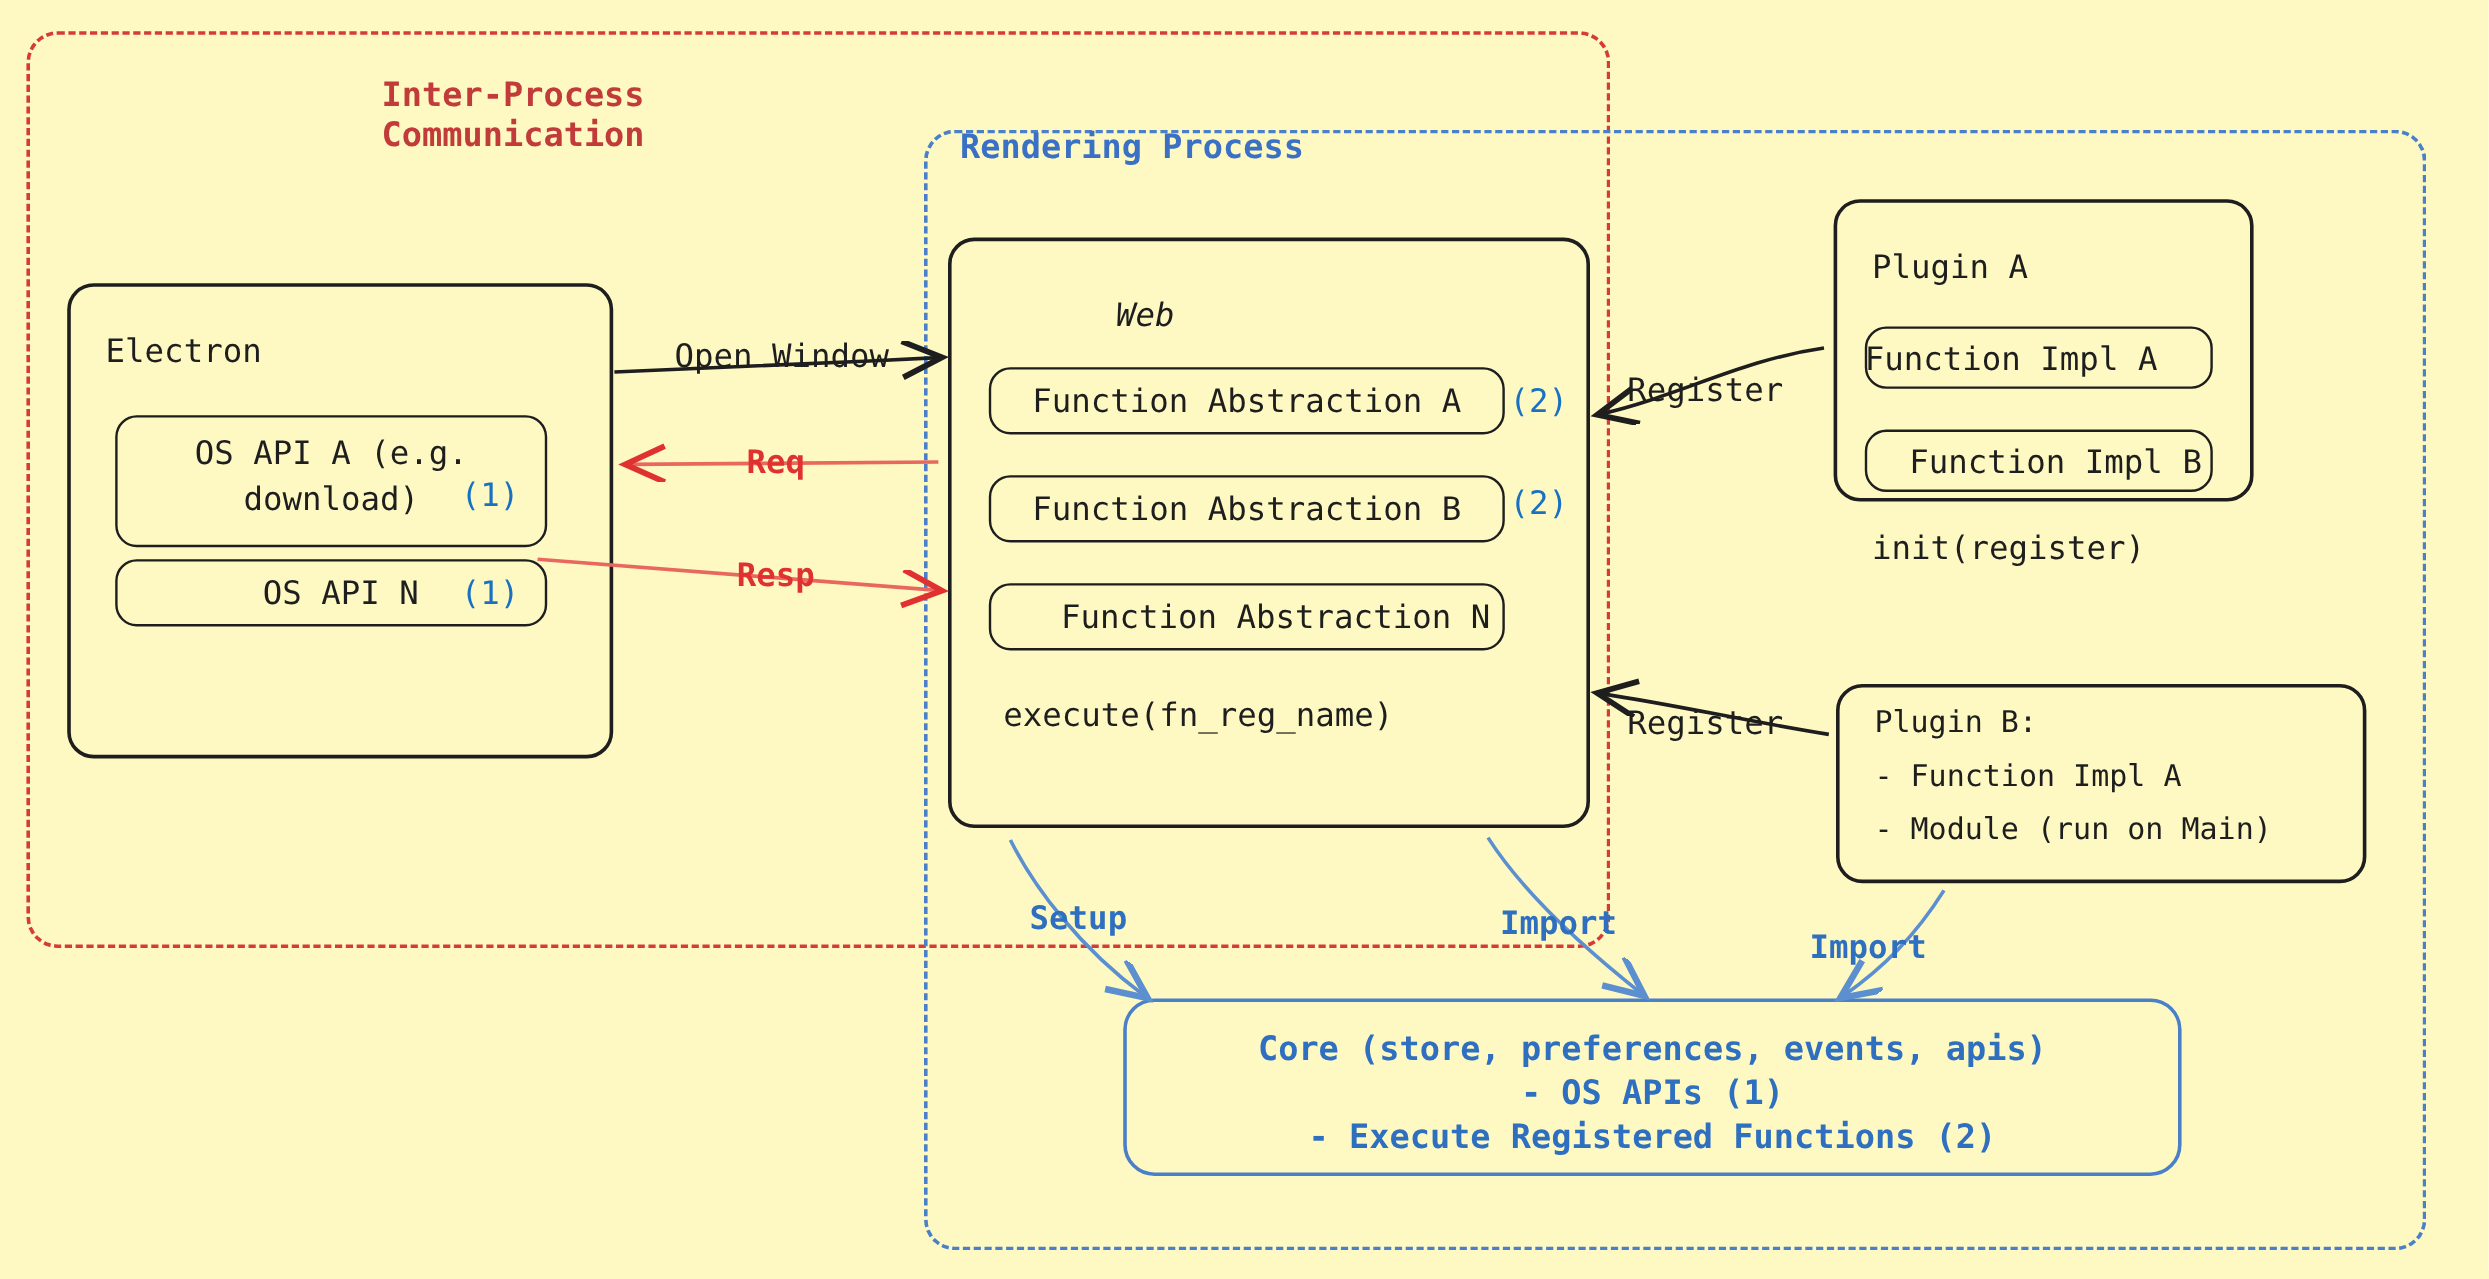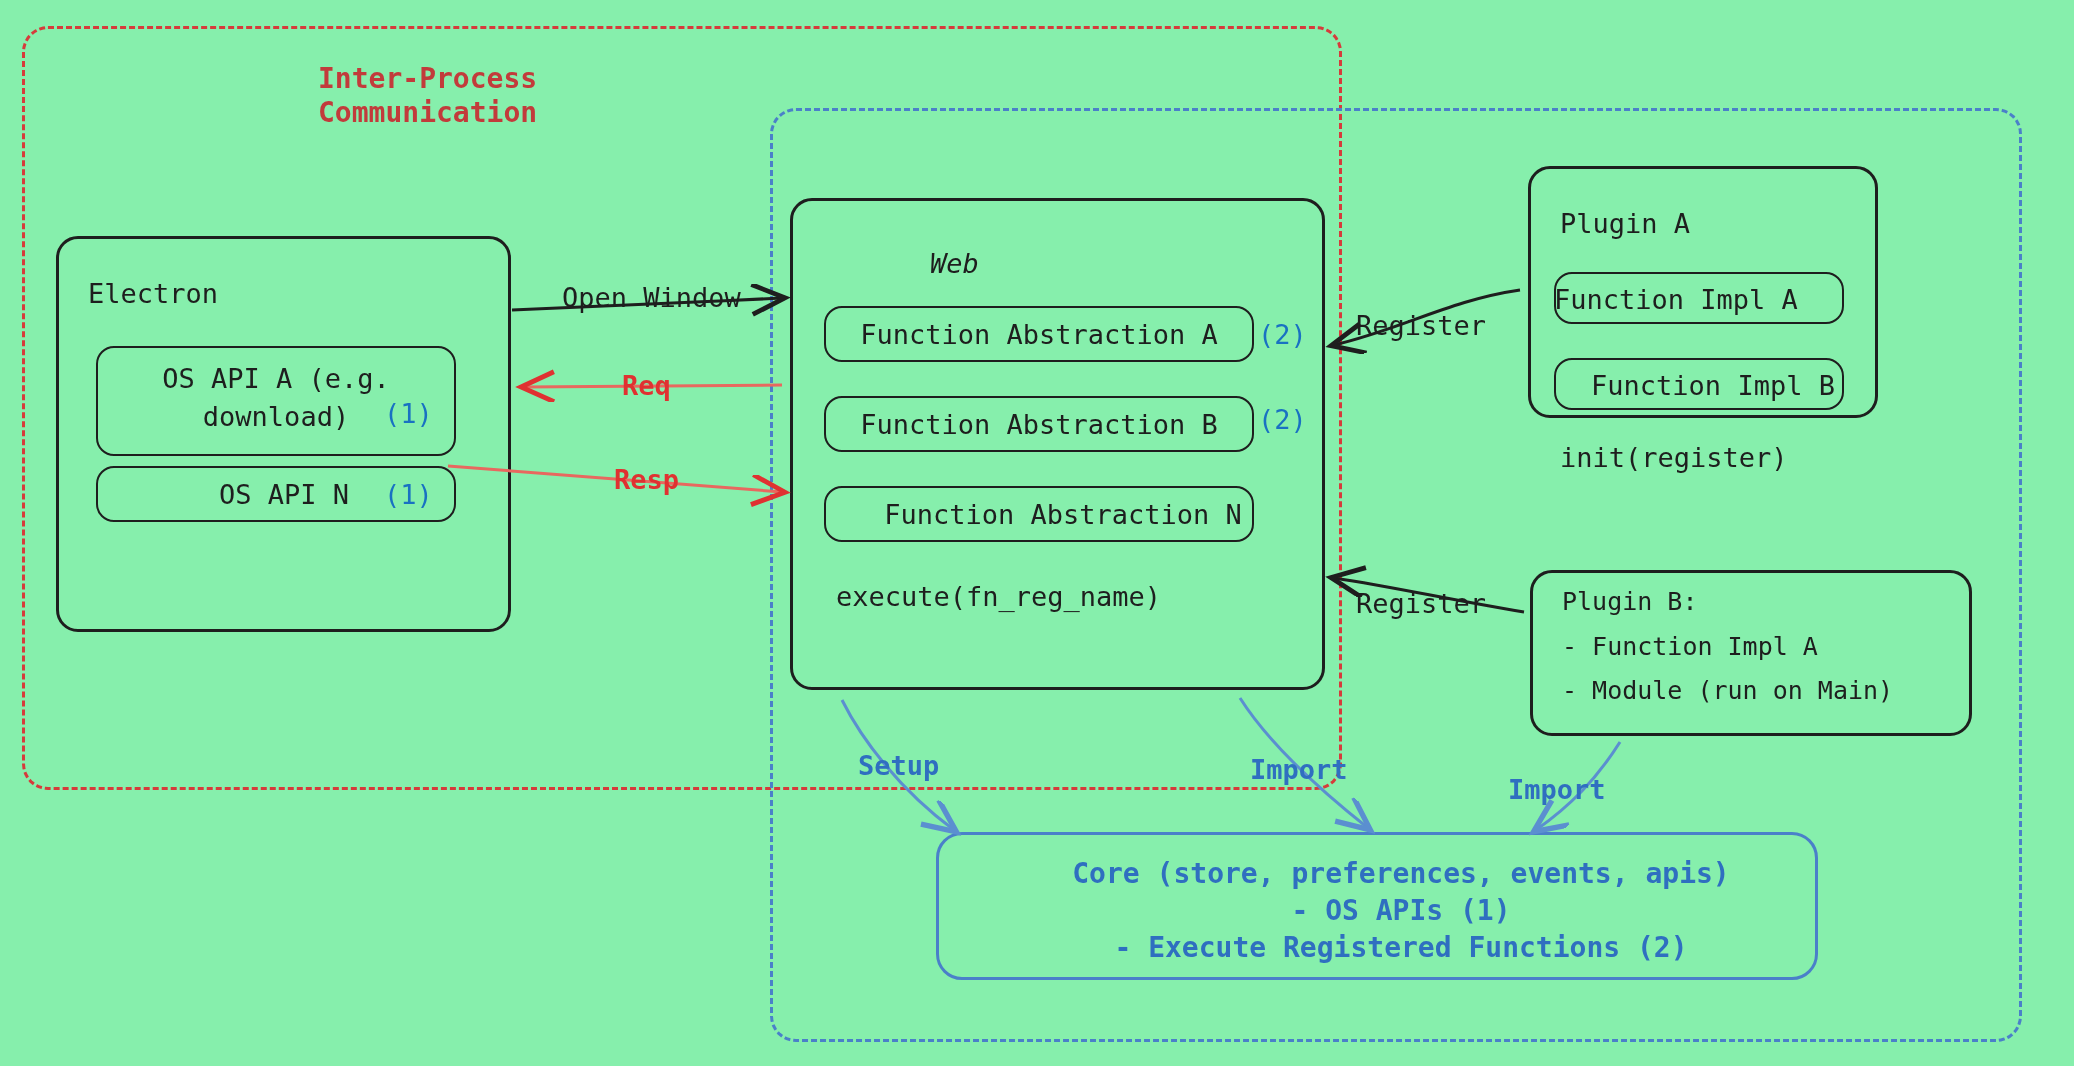--- a/index.html
+++ b/index.html
@@ -8,21 +8,21 @@
     padding: 0;
     background: #ffffff;
   }
   body {
     font-family: "DejaVu Sans Mono", "Liberation Mono", monospace;
   }
   #canvas {
     position: relative;
     width: 2074px;
     height: 1066px;
-    background: #86efac;
+    background: #fef9c3;
     overflow: hidden;
   }
   svg.layer {
     position: absolute;
     left: 0;
     top: 0;
     width: 2074px;
     height: 1066px;
     pointer-events: none;
   }
@@ -113,40 +113,40 @@
   .core-text {
     position: absolute;
     width: 100%;
     left: 0;
     text-align: center;
     color: #2f6fc0;
     font-size: 28px;
     font-weight: 700;
     line-height: 37px;
     white-space: pre;
-    padding-left: 24px;
   }
   .plugin-list {
     position: absolute;
     font-size: 25px;
     line-height: 44px;
     color: #1e1e1e;
     white-space: pre;
   }
 </style>
 </head>
 <body>
 
 <div id="canvas">
 
   <div class="group-ipc"></div>
   <div class="group-render"></div>
 
   <div class="label-ipc">Inter-Process
 Communication</div>
+  <div class="label-render">Rendering Process</div>
 
   <div class="box" style="left:56px; top:236px; width:455px; height:396px;"></div>
   <div class="title" style="left:88px; top:278px;">Electron</div>
 
   <div class="box thin" style="left:96px; top:346px; width:360px; height:110px;"></div>
   <div class="boxtext" style="left:96px; top:360px; width:360px; line-height:38px;">OS API A (e.g.
 download)</div>
   <div class="marker" style="left:384px; top:398px;">(1)</div>
 
   <div class="box thin" style="left:96px; top:466px; width:360px; height:56px;"></div>

